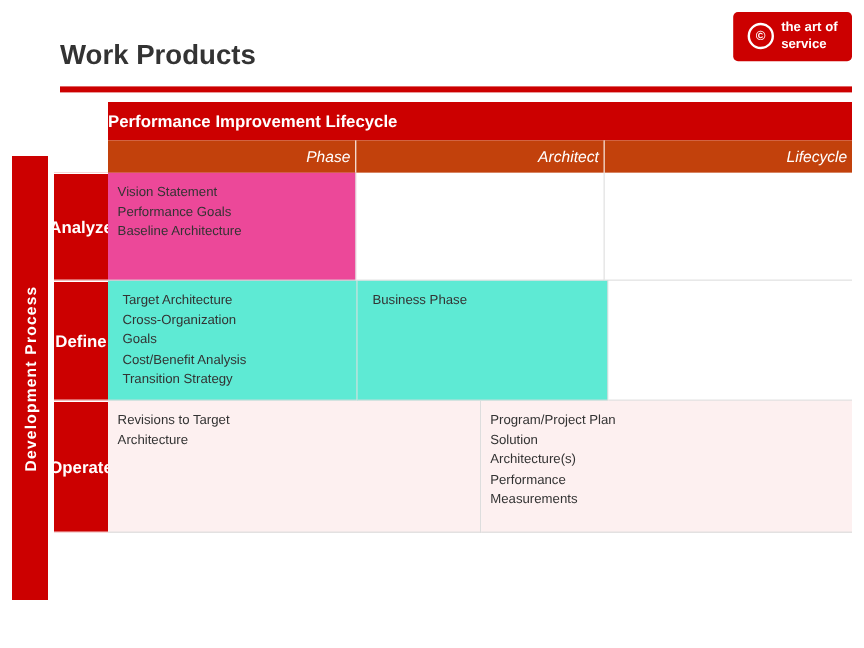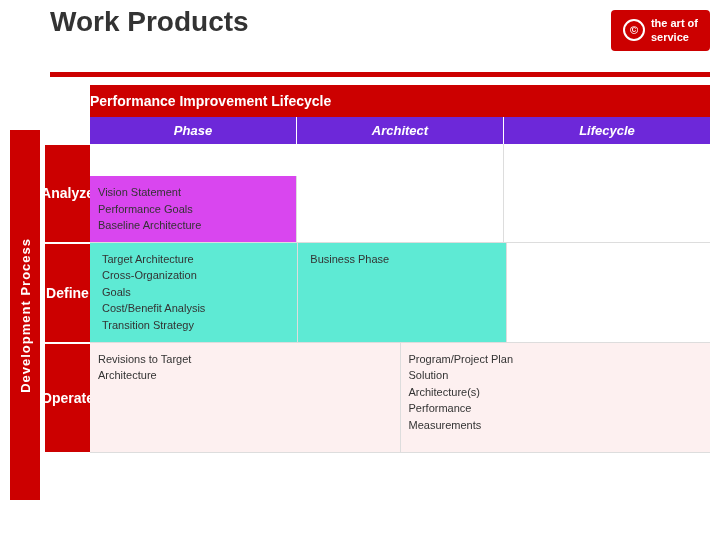--- a/index.html
+++ b/index.html
@@ -39,23 +39,23 @@
     }
     .logo-text {
       font-size: 11px;
       font-weight: bold;
       line-height: 1.3;
     }
 
     
     .page-title {
       position: absolute;
-      top: 6px;
+      top: 32px;
       left: 50px;
-      font-size: 28px;
+      font-size: 23px;
       font-weight: bold;
       color: #333333;
     }
 
     
     .accent-bar {
       position: absolute;
       top: 72px;
       left: 50px;
       right: 10px;
@@ -105,26 +105,26 @@
       margin-left: 45px;
     }
 
     
     .col-headers {
       display: flex;
       margin-left: 45px;
     }
     .col-header {
       flex: 1;
-      background: #6d28d9;
+      background: #c2410c;
       color: white;
       font-size: 13px;
-      font-weight: bold;
+      font-weight: normal;
       font-style: italic;
-      text-align: center;
+      text-align: right;
       padding: 6px 4px;
       border-right: 1px solid #ffffff;
     }
     .col-header:last-child {
       border-right: none;
     }
 
     
     .data-rows {
       display: flex;
@@ -157,22 +157,21 @@
       font-size: 11px;
       color: #333333;
       border-right: 1px solid #dddddd;
       border-bottom: 1px solid #dddddd;
       vertical-align: top;
     }
     .cell:last-child {
       border-right: none;
     }
     .cell-pink {
-      background: #d946ef;
-      margin-top: 32px;
+      background: #ec4899;
     }
     .cell-light-pink {
       background: #5eead4;
       padding-left: 12px;
     }
     .cell-white {
       background: #ffffff;
     }
     .cell-very-light {
       background: #fdf0f0;

